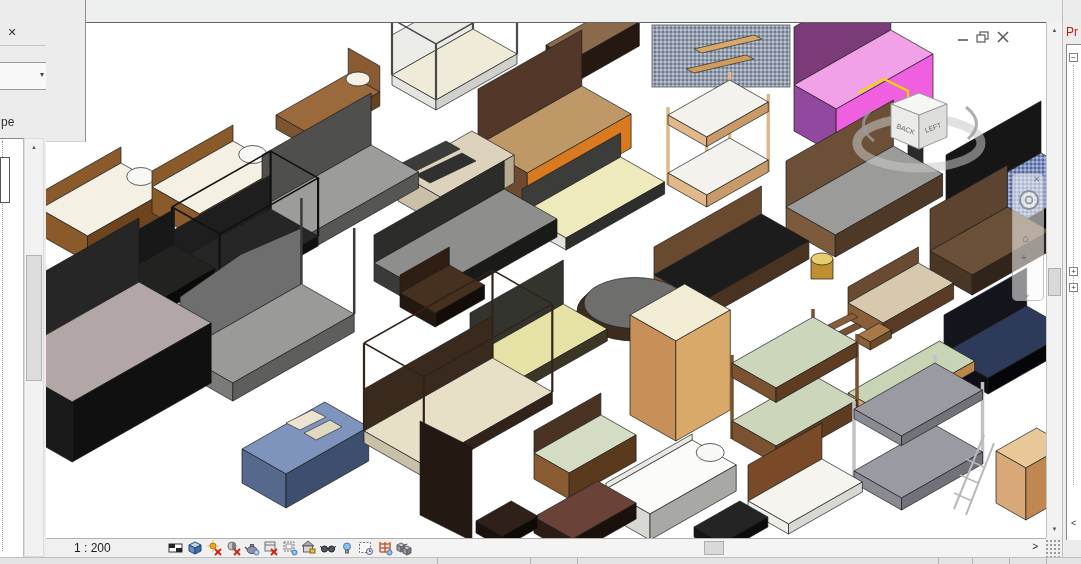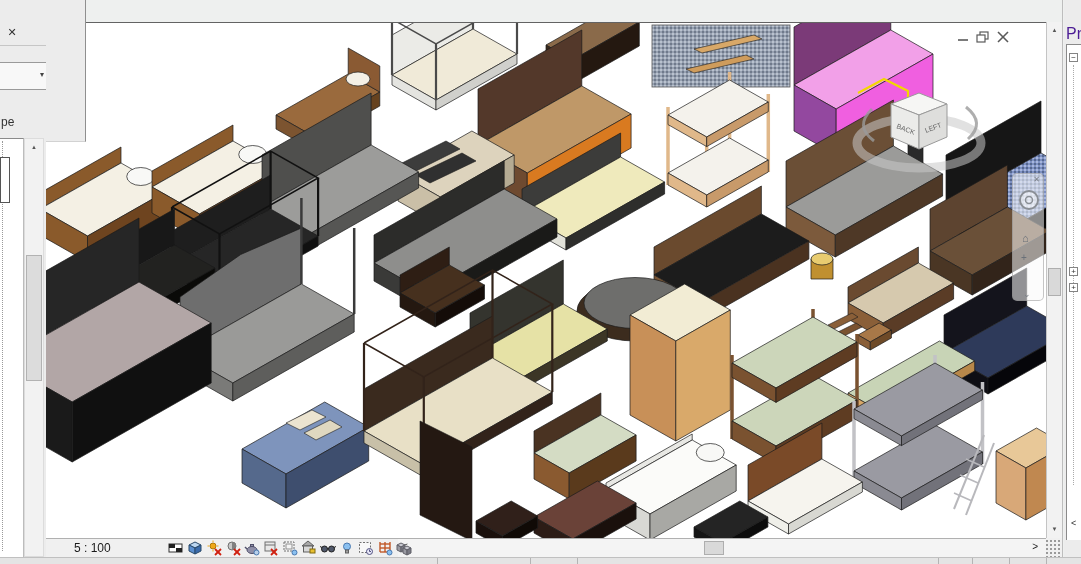--- a/index.html
+++ b/index.html
@@ -46,21 +46,21 @@
               border-left:1px solid #c4c4c4; z-index:25; }
   .v-scroll .btn { position:absolute; left:0; width:15px; height:15px; font-size:6px; color:#555; text-align:center; line-height:15px; }
   .v-scroll .btn-up { top:1px; }
   .v-scroll .btn-down { bottom:1px; }
   .v-scroll .thumb { position:absolute; left:1px; top:246px; width:13px; height:28px; background:#d9d9d9; border:1px solid #aeaeae; }
 
   .divider-v { position:absolute; left:1062px; top:0; width:1px; height:564px; background:#bdbdbd; z-index:26; }
 
   
   .right-panel { position:absolute; left:1064px; top:0; width:17px; height:564px; background:#ececec; z-index:30; }
-  .rp-title { position:absolute; left:2px; top:25px; font-size:16px; color:#4c1d95; }
+  .rp-title { position:absolute; left:2px; top:25px; font-size:12px; color:#b91c1c; }
   .rp-tree { position:absolute; left:2px; top:44px; width:15px; height:496px; background:#fff;
              border-left:1px solid #8a8a8a; border-top:1px solid #8a8a8a; }
   .tree-box { position:absolute; width:9px; height:9px; background:#fff; border:1px solid #848484;
               font-size:8px; line-height:7px; text-align:center; color:#333; }
   .rp-guide { position:absolute; left:6px; top:20px; width:1px; height:420px; border-left:1px dotted #aaa; }
   .rp-scroll-left { position:absolute; left:4px; bottom:12px; font-size:9px; color:#333; }
 
   
   .vcb { position:absolute; left:46px; top:538px; width:352px; height:19px; background:#f0f0f0;
          border-top:1px solid #b0b0b0; z-index:25; }
@@ -467,21 +467,21 @@
     <div class="rp-tree">
       <div class="tree-box" style="left:2px; top:8px;">−</div>
       <div class="rp-guide"></div>
       <div class="tree-box" style="left:2px; top:222px;">+</div>
       <div class="tree-box" style="left:2px; top:238px;">+</div>
       <div class="rp-scroll-left">&lt;</div>
     </div>
   </div>
 
   <div class="vcb">
-    <span class="scale">5 : 100</span>
+    <span class="scale">1 : 200</span>
     <span class="ico" style="left:122px" title="Detail Level">
       <svg width="16" height="16" viewBox="0 0 16 16">
           <rect x="1" y="4" width="13" height="8" fill="#fff" stroke="#333"></rect>
           <rect x="1" y="4" width="6" height="4" fill="#222"></rect>
           <rect x="8" y="8" width="6" height="4" fill="#222"></rect>
         </svg></span>
     <span class="ico" style="left:141px" title="Visual Style">
       <svg width="16" height="16" viewBox="0 0 16 16">
           <polygon points="8,2 14,5 8,8 2,5" fill="#bcd6f0" stroke="#2a4a6a"></polygon>
           <polygon points="2,5 8,8 8,14 2,11" fill="#5b8fd0" stroke="#2a4a6a"></polygon>

